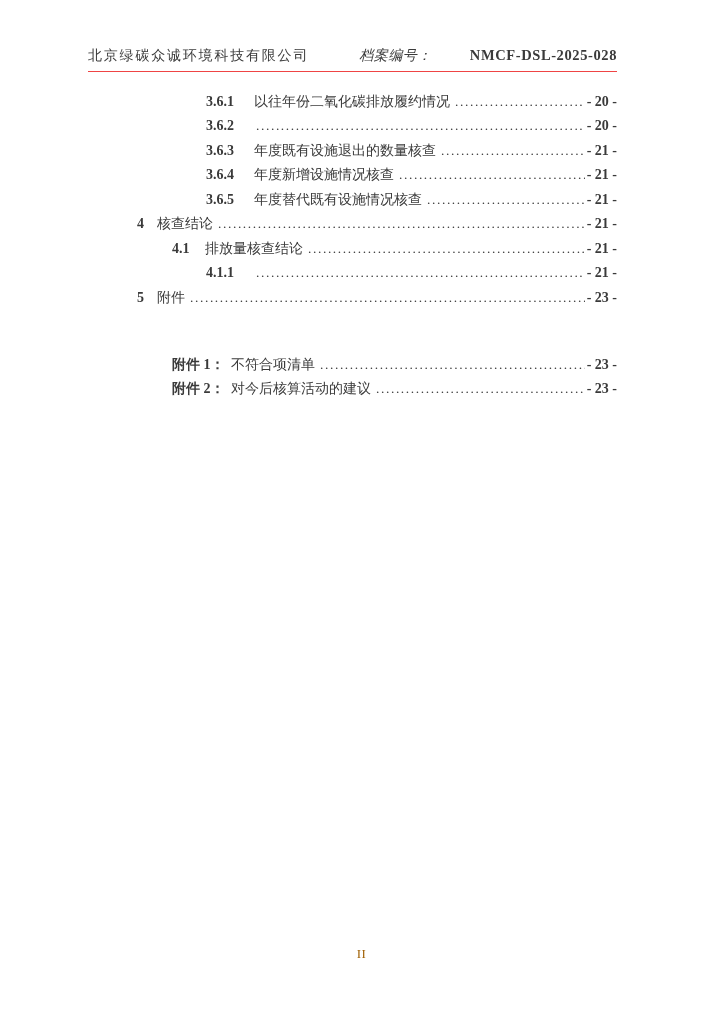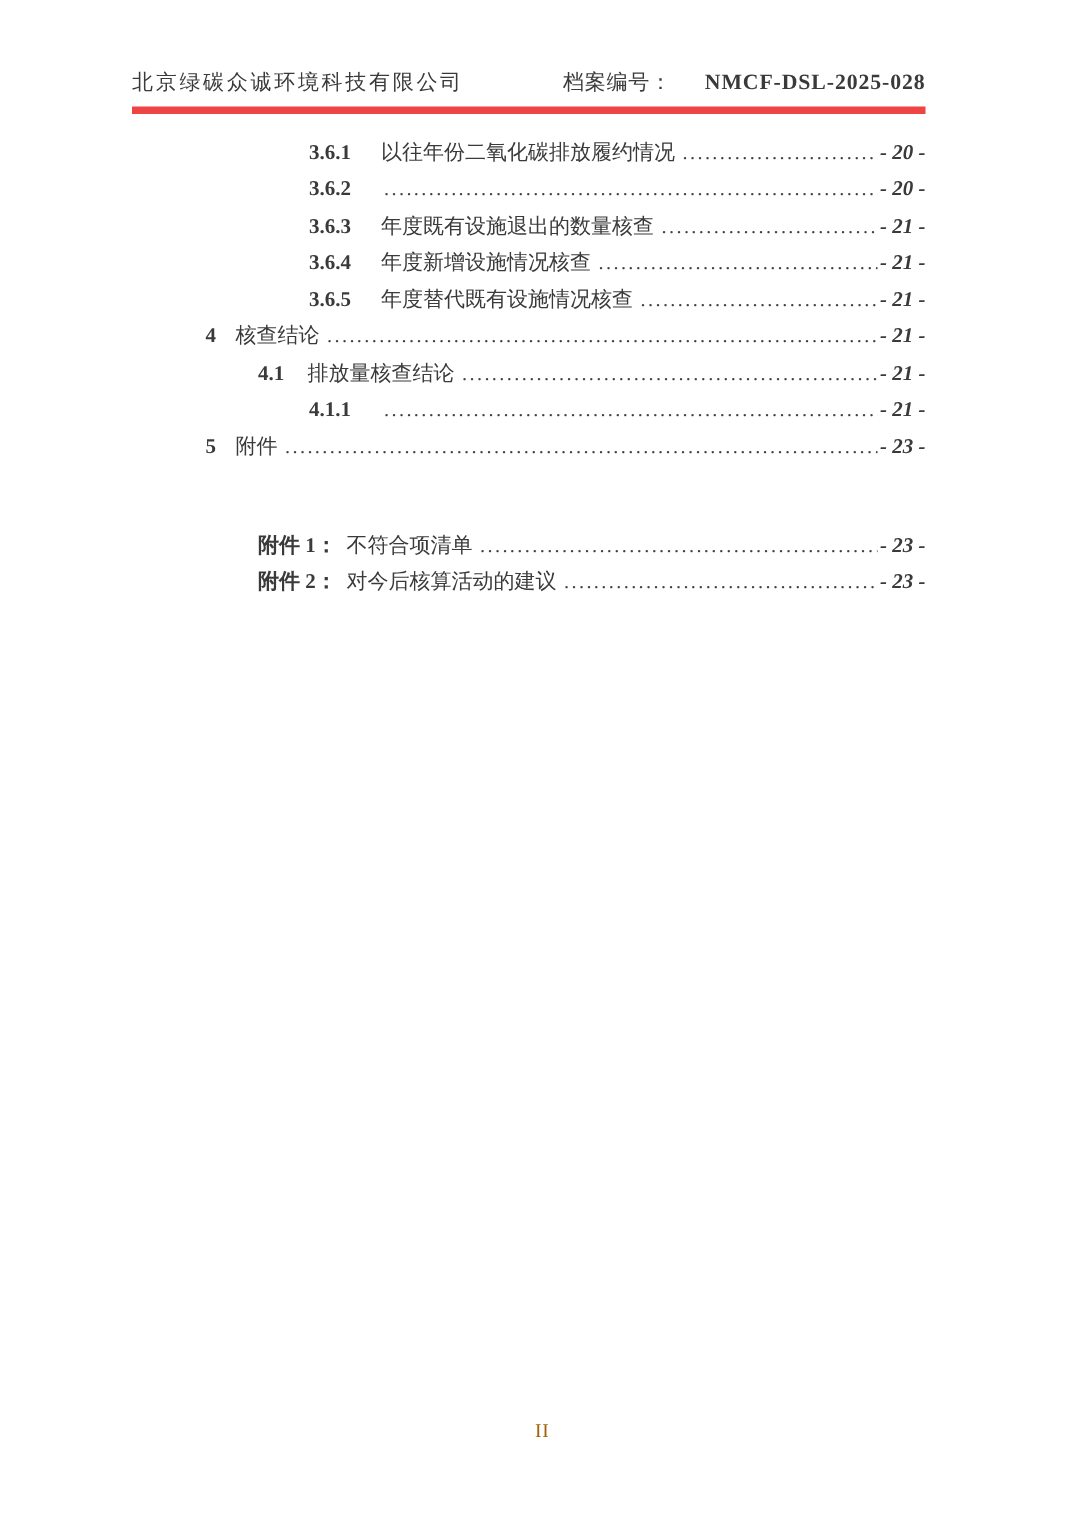--- a/index.html
+++ b/index.html
@@ -20,35 +20,36 @@
   
   .header {
     position: absolute;
     left: 88px;
     top: 47px;
     width: 529px;
     display: flex;
     justify-content: space-between;
     align-items: baseline;
     padding-bottom: 7px;
-    border-bottom: 5px solid #ef4444;
+    border-bottom: 1px solid #ef4444;
     font-size: 14px;
     line-height: 17px;
     white-space: nowrap;
   }
   .company {
     letter-spacing: 1.8px;
   }
   .doc-no {
     display: inline-flex;
     align-items: baseline;
   }
   .doc-no-label {
     letter-spacing: 0.5px;
-    margin-right: 22px;
+    margin-right: 38px;
+    font-style: italic;
   }
   .doc-no-value {
     font-weight: 700;
     letter-spacing: 0.6px;
     font-size: 14.5px;
   }
 
   
   .toc {
     position: absolute;
@@ -90,21 +91,20 @@
     letter-spacing: 1.6px;
     font-size: 13.5px;
     color: #404040;
     padding: 0 2px;
   }
   .pageno {
     flex: 0 0 auto;
     white-space: nowrap;
     font-weight: 700;
     padding-left: 2px;
-    font-style: italic;
   }
 
   
   .footer {
     position: absolute;
     left: 0;
     top: 946px;
     width: 723px;
     text-align: center;
     font-size: 13px;

